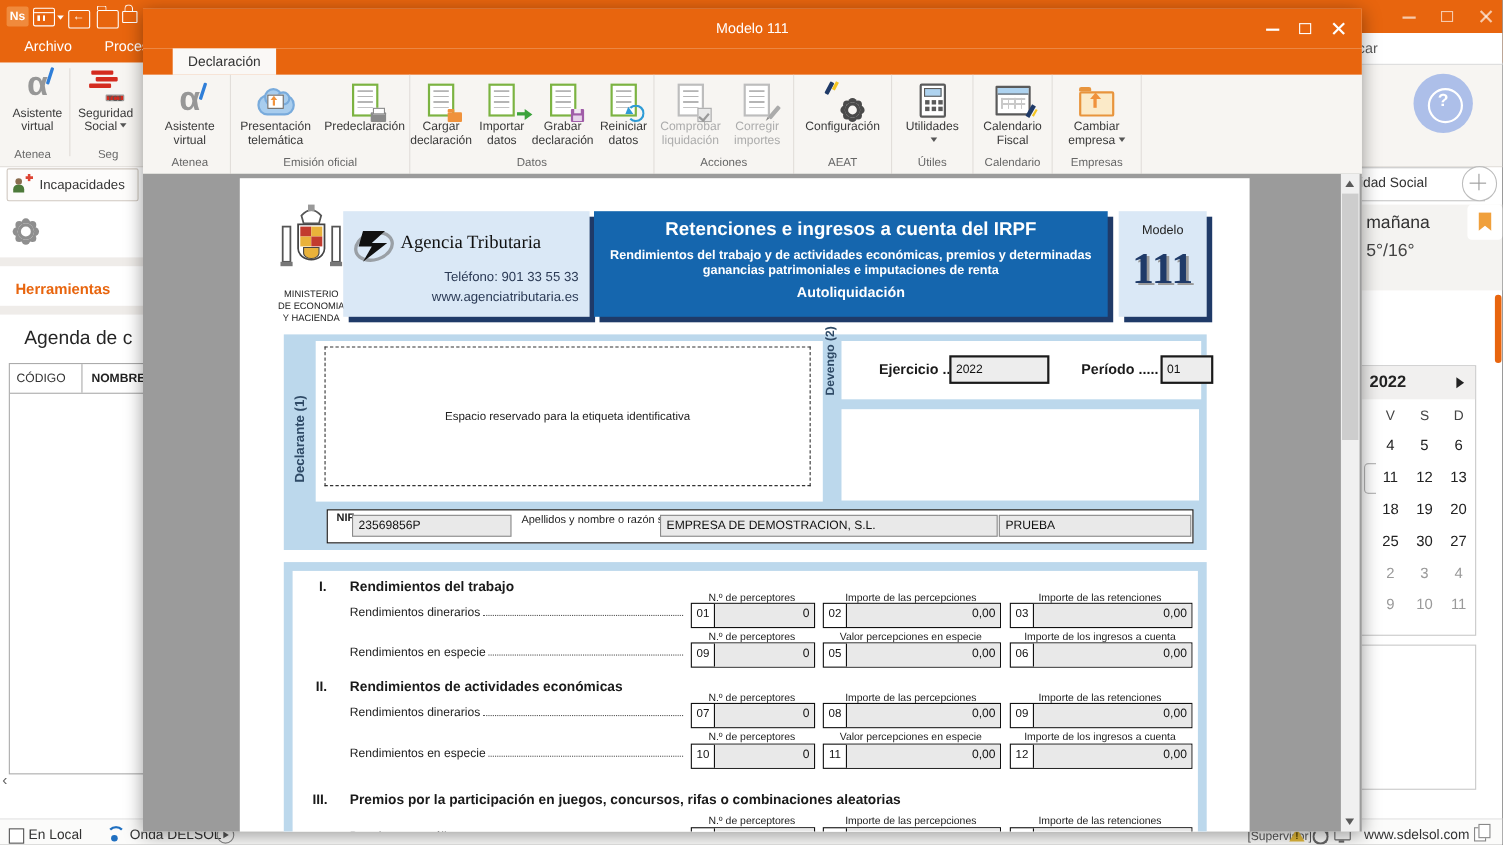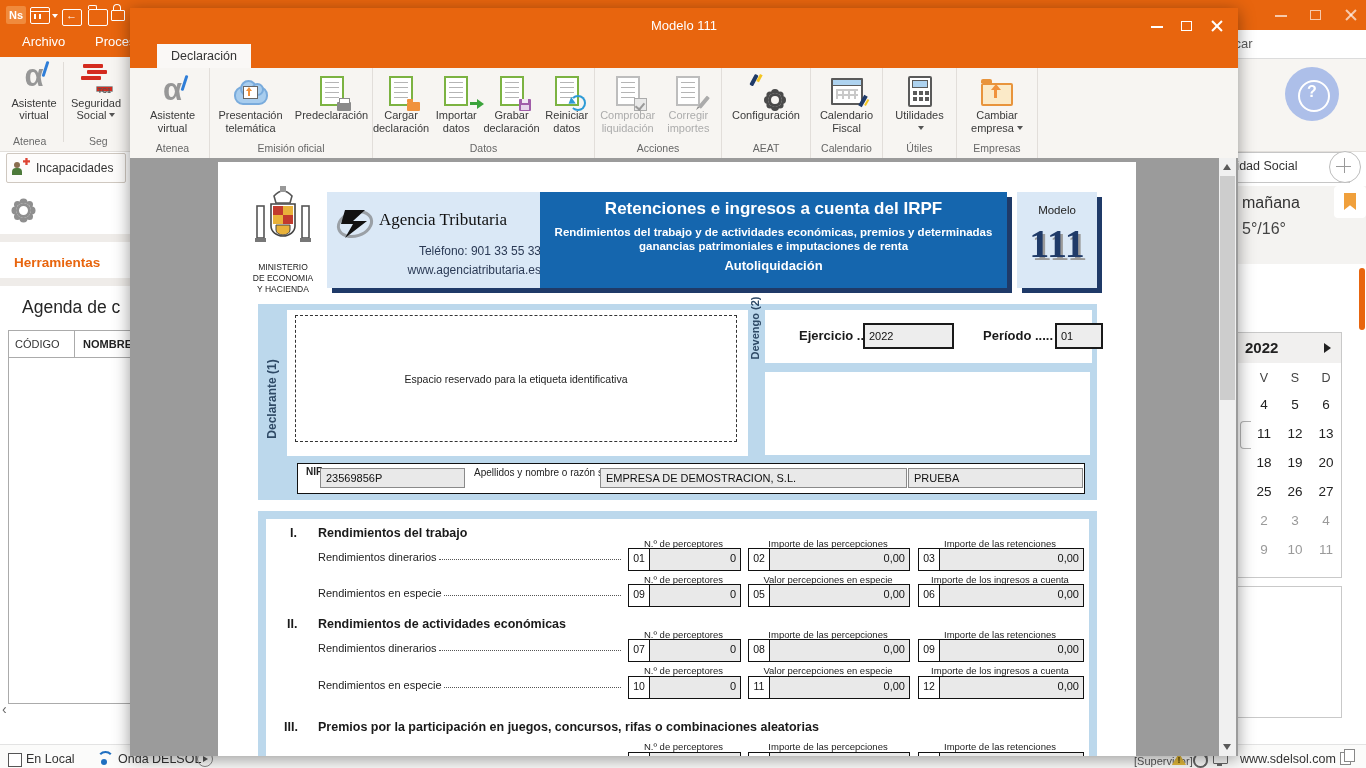--- a/index.html
+++ b/index.html
@@ -186,21 +186,21 @@
   
   .dlg-content{position:absolute;left:0;top:150px;right:0;bottom:0;background:#9B9B9B;}
   .dscroll{position:absolute;right:2px;top:0;width:17px;bottom:0;background:#F0F0F0;}
   .dscroll .thumb{position:absolute;left:1px;right:1px;top:18px;height:224px;background:#CDCDCD;}
   .tri-up{position:absolute;left:4px;top:6px;border-left:4.5px solid transparent;border-right:4.5px solid transparent;border-bottom:6px solid #5A5A5A;}
   .tri-down{position:absolute;left:4px;bottom:6px;border-left:4.5px solid transparent;border-right:4.5px solid transparent;border-top:6px solid #5A5A5A;}
   .page{position:absolute;left:88px;top:4px;width:918px;height:594px;background:#fff;overflow:hidden;}
 
   .crest-txt{position:absolute;left:10px;top:100px;width:110px;text-align:center;font-size:8.5px;line-height:11px;color:#222;}
   .hbox{position:absolute;box-shadow:5px 5px 0 #1F3A68;}
-  .agencia{left:109px;top:30px;width:224px;height:96px;background:#DAE8F6;}
+  .agencia{left:94px;top:30px;width:224px;height:96px;background:#DAE8F6;}
   .ag-name{position:absolute;left:52px;top:18px;font-family:"Liberation Serif",serif;font-size:17px;color:#111;}
   .ag-ph{position:absolute;right:10px;top:52px;font-size:12px;color:#2B3A55;text-align:right;}
   .ag-web{position:absolute;right:10px;top:71px;font-size:12px;color:#2B3A55;}
   .bluebox{left:322px;top:30px;width:467px;height:96px;background:#1566AE;color:#fff;text-align:center;}
   .bb1{position:absolute;left:0;right:0;top:7px;font-size:17px;font-weight:bold;}
   .bb2{position:absolute;left:14px;right:14px;top:33px;font-size:11.5px;font-weight:bold;line-height:14px;}
   .bb3{position:absolute;left:0;right:0;top:66px;font-size:13px;font-weight:bold;}
   .modbox{left:799px;top:30px;width:80px;height:96px;background:#DAE8F6;text-align:center;}
   .mod-l{position:absolute;left:0;right:0;top:12px;font-size:11.5px;color:#222;}
   .mod-n{position:absolute;left:0;right:0;top:28px;font-family:"Liberation Serif",serif;font-weight:bold;font-size:40px;color:#1F3A68;text-shadow:2.5px 2.5px 0 #9A9A9A;}
@@ -320,21 +320,21 @@
     <span class="calc" style="left:108px;top:64px;">4</span>
     <span class="calc" style="left:139px;top:64px;">5</span>
     <span class="calc" style="left:170px;top:64px;">6</span>
     <span class="calc" style="left:108px;top:93px;">11</span>
     <span class="calc" style="left:139px;top:93px;">12</span>
     <span class="calc" style="left:170px;top:93px;">13</span>
     <span class="calc" style="left:108px;top:122px;">18</span>
     <span class="calc" style="left:139px;top:122px;">19</span>
     <span class="calc" style="left:170px;top:122px;">20</span>
     <span class="calc" style="left:108px;top:151px;">25</span>
-    <span class="calc" style="left:139px;top:151px;">26</span>
+    <span class="calc" style="left:139px;top:151px;">30</span>
     <span class="calc" style="left:170px;top:151px;text-align:center;">27</span>
     <span class="calc gray" style="left:108px;top:180px;">2</span>
     <span class="calc gray" style="left:139px;top:180px;">3</span>
     <span class="calc gray" style="left:170px;top:180px;">4</span>
     <span class="calc gray" style="left:108px;top:209px;">9</span>
     <span class="calc gray" style="left:139px;top:209px;">10</span>
     <span class="calc gray" style="left:170px;top:209px;">11</span>
   </div>
   <div class="calbox2"></div>
   <div class="rscroll-thumb"></div>
@@ -459,44 +459,44 @@
             <span class="ric">
                 <span class="aeat-mini"></span>
                 <span class="gear2"></span>
               </span>
             <span class="rlab">Configuración</span>
           </div>
         </div>
         <div class="rgname">AEAT</div>
       </div>
 
+      <div class="rgroup" style="width:73px;">
+        <div class="rbtns">
+          <div class="rbtn">
+            <span class="ric">
+                <span class="calc-ic"></span>
+              </span>
+            <span class="rlab caret-after">Utilidades</span>
+          </div>
+        </div>
+        <div class="rgname">Útiles</div>
+      </div>
+
       <div class="rgroup" style="width:71px;">
         <div class="rbtns">
           <div class="rbtn">
             <span class="ric">
                 <span class="cal-ic">
                   <span class="sw"></span>
                 </span>
               </span>
             <span class="rlab">Calendario Fiscal</span>
           </div>
         </div>
         <div class="rgname">Calendario</div>
-      </div>
-
-      <div class="rgroup" style="width:73px;">
-        <div class="rbtns">
-          <div class="rbtn">
-            <span class="ric">
-                <span class="calc-ic"></span>
-              </span>
-            <span class="rlab caret-after">Utilidades</span>
-          </div>
-        </div>
-        <div class="rgname">Útiles</div>
       </div>
 
       <div class="rgroup" style="width:80px;border-right:1px solid #E2DEDA;">
         <div class="rbtns">
           <div class="rbtn">
             <span class="ric">
                 <span class="fold-ic">
                   <span class="up"></span>
                 </span>
               </span>

